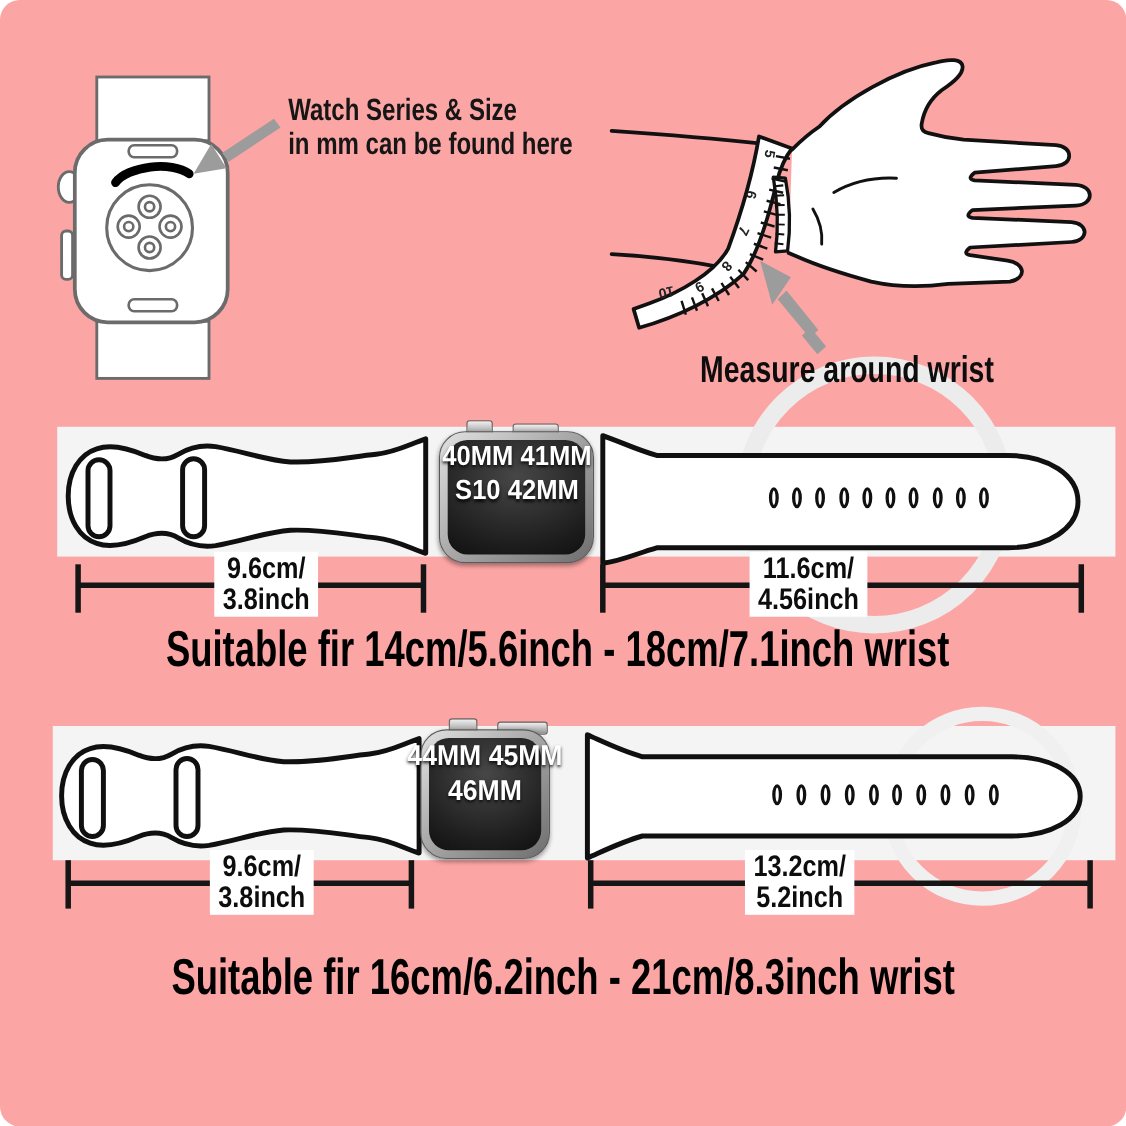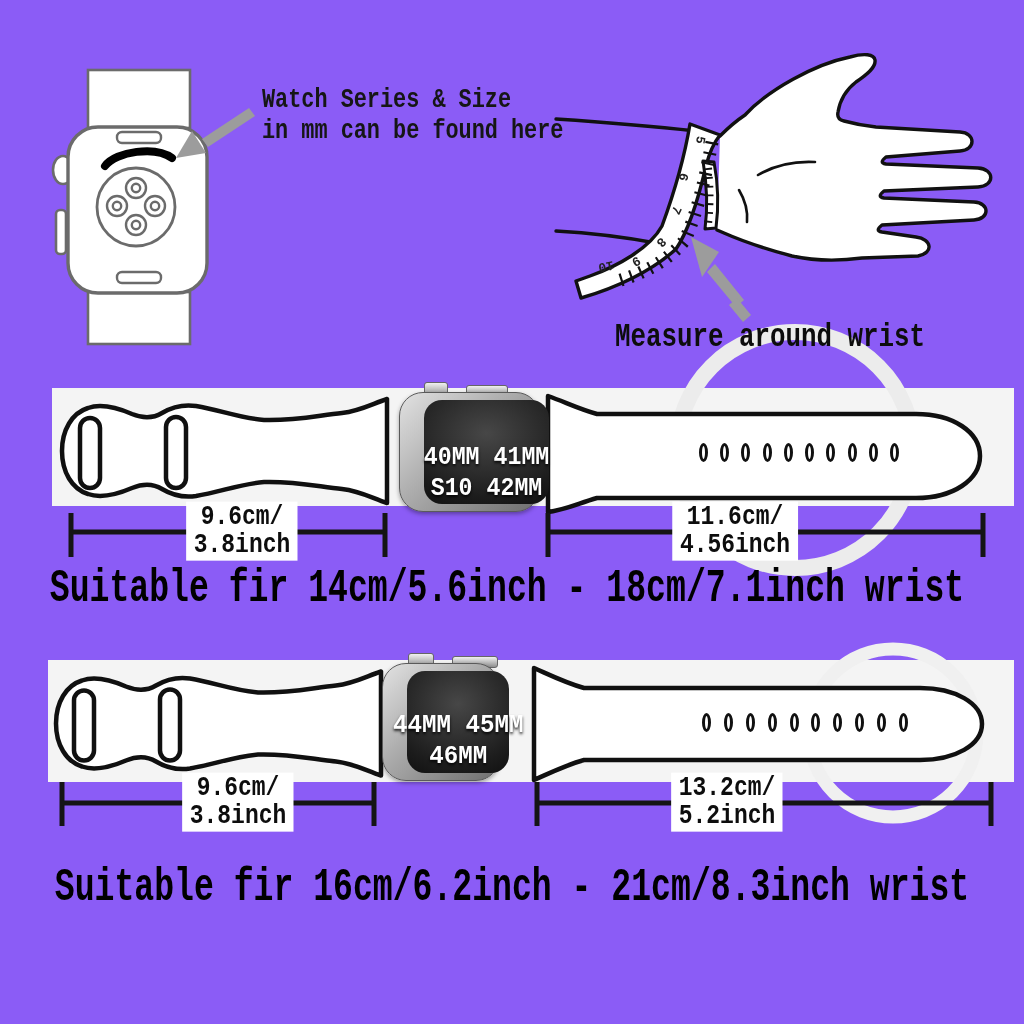--- a/index.html
+++ b/index.html
@@ -1,38 +1,38 @@
 <!DOCTYPE html>
 <html><head>
 <meta charset="utf-8">
 <style>
   html,body{margin:0;padding:0;background:#fff;}
-  .stage{position:relative;width:1024px;height:1024px;background:#8b5cf6;overflow:hidden;
-         font-family:Liberation Mono, monospace;color:#111;}
+  .stage{position:relative;width:1024px;height:1024px;background:#fca5a5;overflow:hidden;
+         font-family:Liberation Sans, sans-serif;color:#111;border-radius:18px;}
   .abs{position:absolute;}
   svg{display:block;}
 
   
   .note{left:262px;top:84px;font-size:28px;font-weight:700;line-height:31px;
         transform:scaleX(.78);transform-origin:0 0;letter-spacing:0;color:#161616;white-space:nowrap;}
 
   
   .caption{left:770px;top:337px;transform:translate(-50%,-50%) scaleX(.76);
            font-size:34px;font-weight:700;white-space:nowrap;color:#0d0d0d;}
 
   
   .tapenum{font-size:13px;font-weight:700;color:#222;transform-origin:center;}
 
   
   .face{border-radius:24px;padding:7px;box-sizing:border-box;
         background:linear-gradient(135deg,#e2e2e2 0%,#aaaaaa 45%,#6e6e6e 100%);
         border:1px solid #5a5a5a;box-shadow:0 2px 4px rgba(0,0,0,.35);}
   .screen{width:100%;height:100%;border-radius:18px;
         background:radial-gradient(120% 110% at 50% 32%,#474747 0%,#1d1d1d 55%,#000 100%);
-        display:flex;flex-direction:column;align-items:center;justify-content:flex-end;margin-left:17px;}
+        display:flex;flex-direction:column;align-items:center;justify-content:flex-start;}
   .facetext{color:#fff;font-weight:700;text-align:center;line-height:1.22;
         transform:scaleX(.93);white-space:nowrap;text-shadow:0 2px 3px rgba(0,0,0,.85);}
   .btn{background:linear-gradient(180deg,#f0f0f0,#8f8f8f);border:1px solid #666;border-radius:3px;}
 
   
   .holes{display:flex;justify-content:space-between;align-items:center;}
   .holes i{display:block;width:9px;height:19px;border:3.5px solid #101010;border-radius:50%;
            box-sizing:border-box;background:#fff;}
 
   

